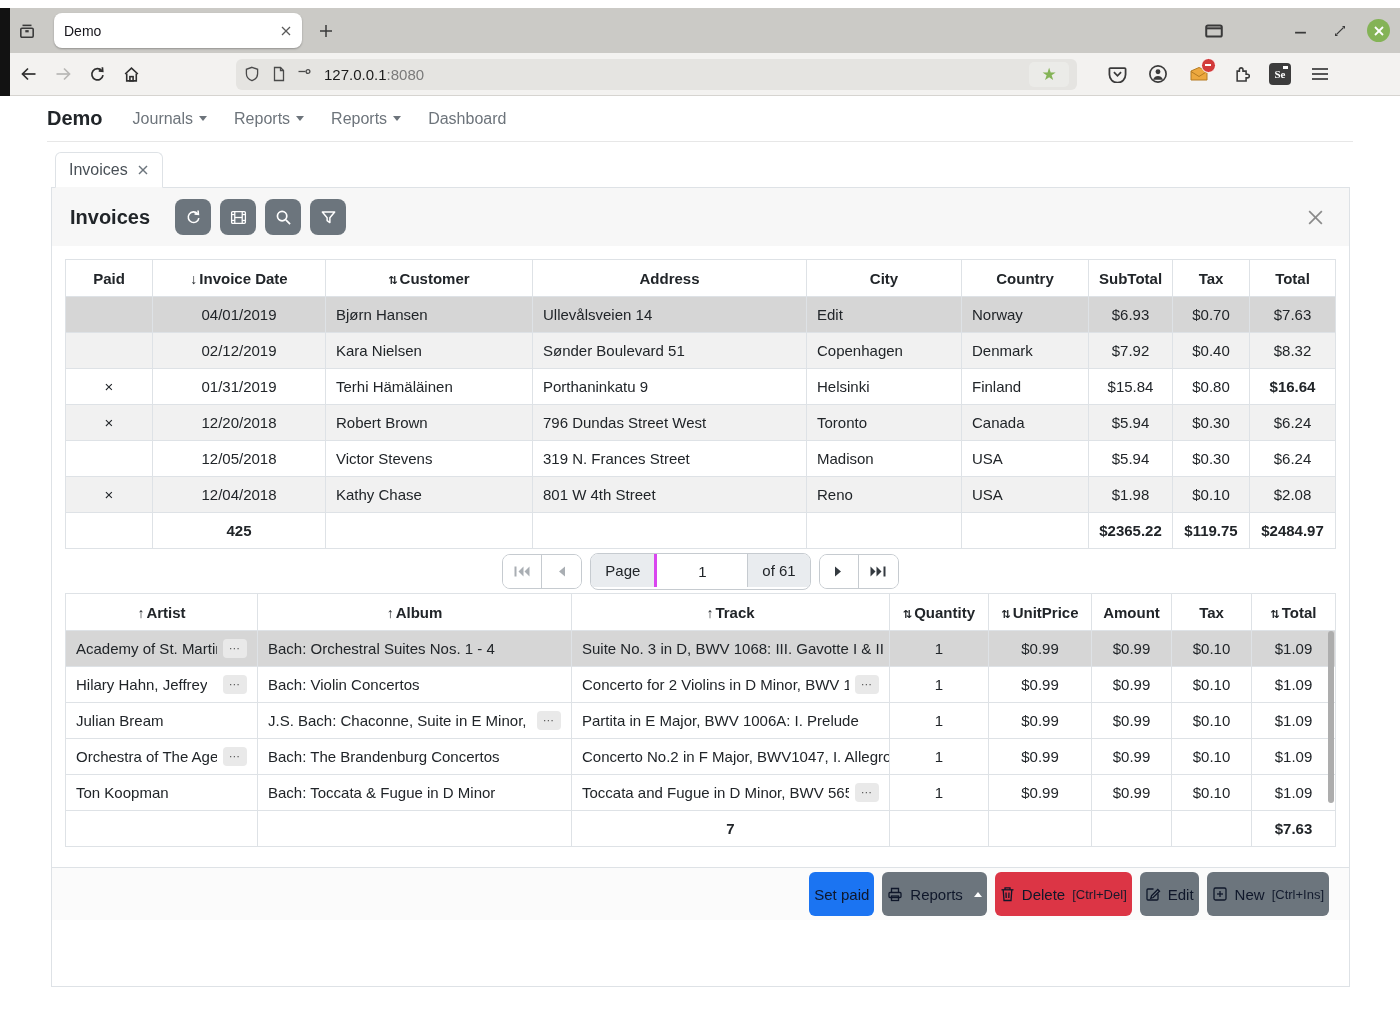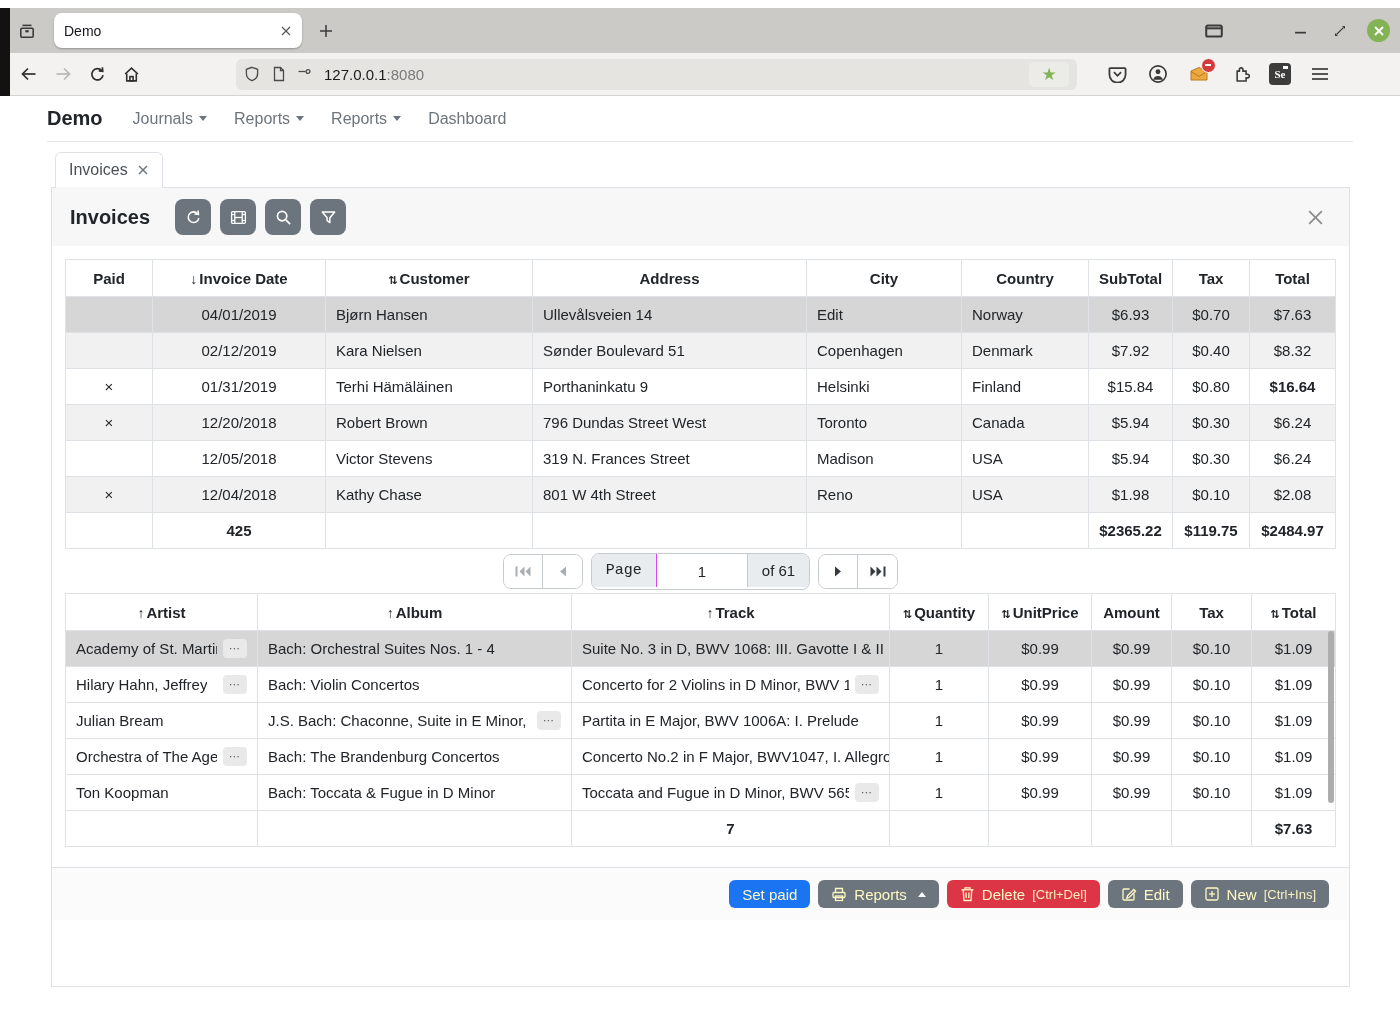--- a/index.html
+++ b/index.html
@@ -69,29 +69,29 @@
   .cellflex{display:flex;align-items:center;gap:6px;}
   .cellflex .txt{overflow:hidden;white-space:nowrap;}
   .ellipsis-badge{margin-left:auto;flex:none;display:inline-flex;align-items:center;justify-content:center;min-width:24px;height:19px;border-radius:4px;background:#e9e9e9;color:#555;font-size:11px;letter-spacing:1px;}
 
   .pagination{display:flex;justify-content:center;align-items:center;gap:8px;padding:4px 0 3px 0;}
   .pg-group{display:inline-flex;border:1px solid #c6cbd0;border-radius:8px;overflow:hidden;background:#fff;}
   .pg-btn{width:39px;height:33px;background:#fff;border:none;border-right:1px solid #c6cbd0;display:inline-flex;align-items:center;justify-content:center;color:#343a40;padding:0;}
   .pg-group .pg-btn:last-child{border-right:none;}
   .pg-btn.disabled{color:#a9aeb3;}
   .pg-label{background:#e9ecef;font-size:15px;color:#212529;height:33px;display:inline-flex;align-items:center;padding:0 14px;}
-  .pg-label.first{border-right:1px solid #d946ef;font-family:Liberation Mono, monospace;}
+  .pg-label.first{border-right:3px solid #d946ef;}
   .pg-label.last{border-left:1px solid #c6cbd0;}
   .pg-input{width:86px;height:33px;border:none;outline:none;text-align:center;font-size:15px;font-family:inherit;color:#212529;}
 
   .t2wrap{position:relative;width:1270px;}
   .scrollthumb{position:absolute;right:1px;top:38px;width:6px;height:172px;background:#adadad;border-radius:3px;}
 
   .panel-footer{margin-top:20px;height:52px;border-top:1px solid #dee2e6;background:#fbfbfb;display:flex;align-items:center;justify-content:flex-end;gap:8px;padding-right:20px;}
-  .btn{height:28px;border:none;border-radius:6px;color:#fef9c3;font-size:15px;font-family:inherit;display:inline-flex;align-items:center;gap:7px;padding:0 13px;}
+  .btn{height:44px;border:none;border-radius:6px;color:#0f172a;font-size:15px;font-family:inherit;display:inline-flex;align-items:center;gap:7px;padding:0 5px;}
   .btn .hint{font-size:13px;opacity:.95;}
   .btn-primary{background:#1b74f2;}
   .btn-secondary{background:#6c757d;}
   .btn-danger{background:#dc3545;}
   .caret-up{display:inline-block;margin-left:4px;border-left:4px solid transparent;border-right:4px solid transparent;border-bottom:5px solid #fff;}
   svg{display:block;}
 </style>
 </head>
 <body>
 

